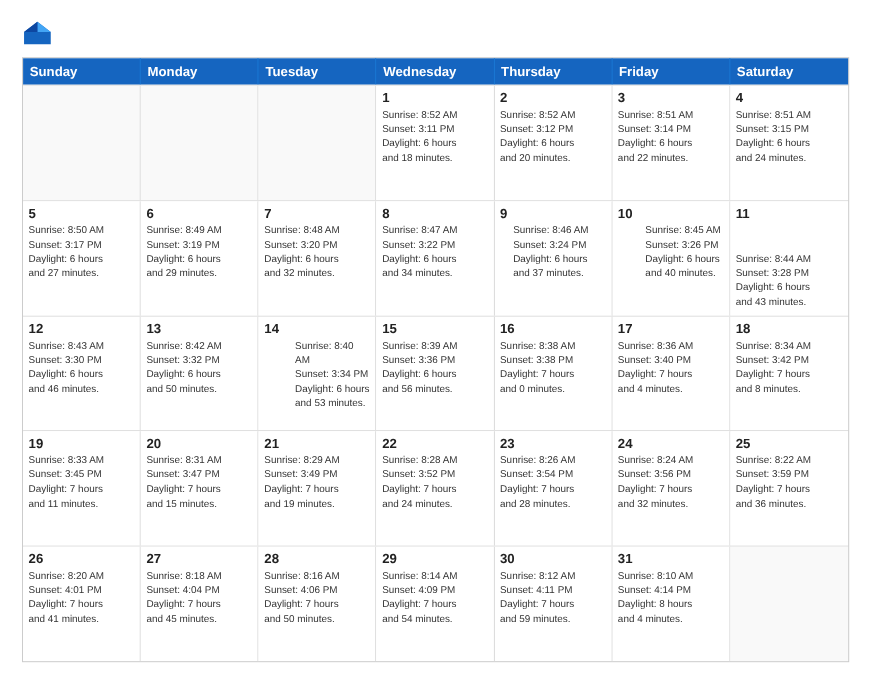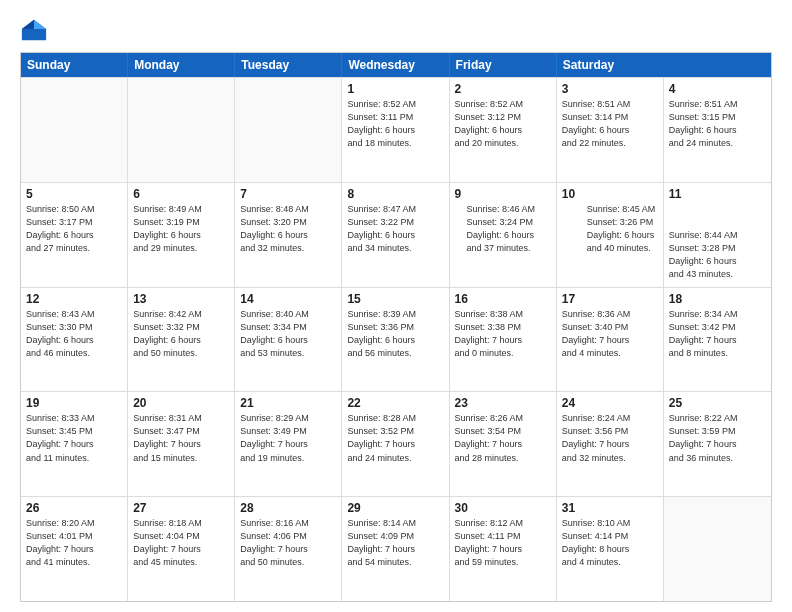--- a/index.html
+++ b/index.html
@@ -130,20 +130,21 @@
       <div class="cal-subtitle"></div>
     </div>
   </div>
 
   <div class="calendar">
     <div class="cal-header-row">
     <div class="cal-header-cell">Sunday</div>
         <div class="cal-header-cell">Monday</div>
         <div class="cal-header-cell">Tuesday</div>
         <div class="cal-header-cell">Wednesday</div>
+        <div class="cal-header-cell">Thursday</div>
         <div class="cal-header-cell">Friday</div>
         <div class="cal-header-cell">Saturday</div>
       </div>
     <div class="cal-body">
     <div class="cal-row">
           <div class="cal-cell empty"></div>
           <div class="cal-cell empty"></div>
           <div class="cal-cell empty"></div>
           <div class="cal-cell">
             <span class="day-number">1</span>
@@ -235,21 +236,21 @@
           </div>
           <div class="cal-cell">
             <span class="day-number">13</span>
             <div class="cell-text" style="white-space: pre-line;">Sunrise: 8:42 AM
 Sunset: 3:32 PM
 Daylight: 6 hours
 and 50 minutes.</div>
           </div>
           <div class="cal-cell">
             <span class="day-number">14</span>
-            <div class="cell-text" style="white-space: pre-line;">Sunrise: 8:40 AM
+            <div class="cell-text" style="white-space: pre-line; margin-left: 28px;">Sunrise: 8:40 AM
 Sunset: 3:34 PM
 Daylight: 6 hours
 and 53 minutes.</div>
           </div>
           <div class="cal-cell">
             <span class="day-number">15</span>
             <div class="cell-text" style="white-space: pre-line;">Sunrise: 8:39 AM
 Sunset: 3:36 PM
 Daylight: 6 hours
 and 56 minutes.</div>

